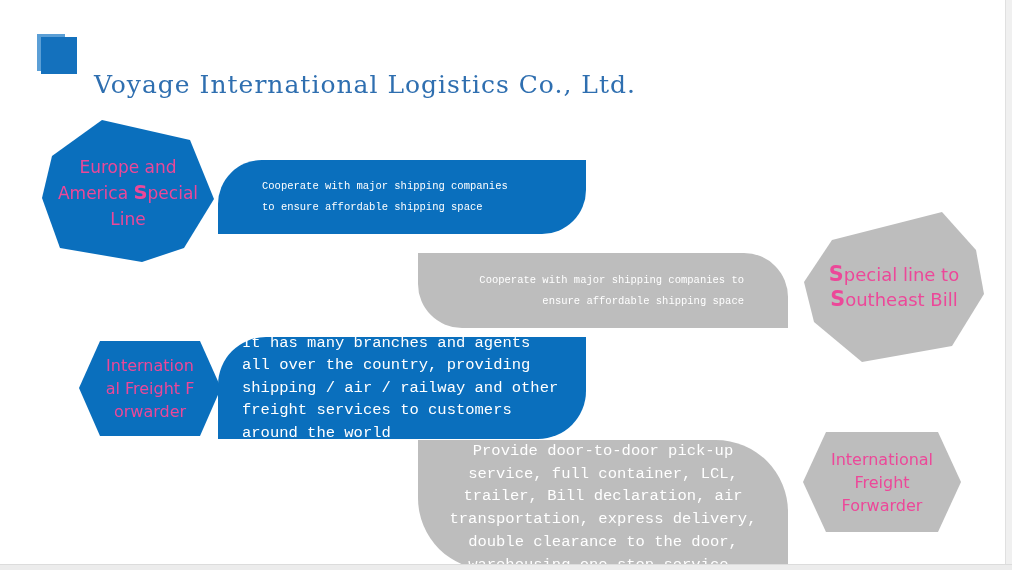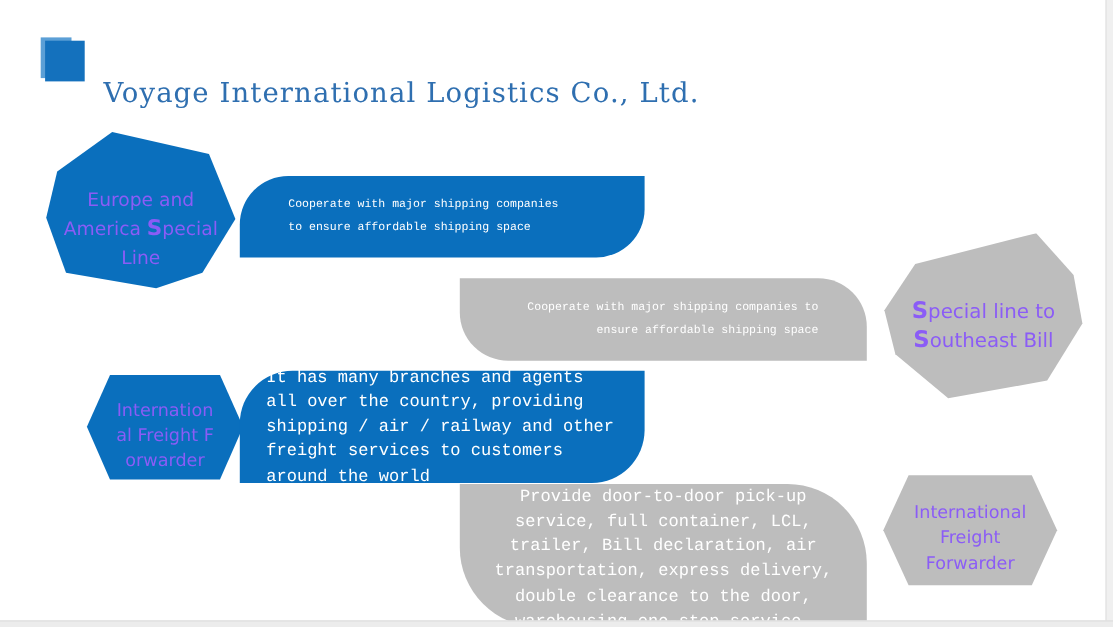--- a/index.html
+++ b/index.html
@@ -5,21 +5,21 @@
   html,body{margin:0;padding:0;}
   body{width:1012px;height:570px;position:relative;overflow:hidden;background:#ffffff;font-family:"Liberation Sans",sans-serif;}
   .slide{position:absolute;left:0;top:0;width:1006px;height:565px;background:#ffffff;}
   .edge-right{position:absolute;right:0;top:0;width:6px;height:570px;background:#f0f0f0;border-left:1px solid #e0e0e0;}
   .edge-bottom{position:absolute;left:0;bottom:0;width:1012px;height:5px;background:#ececec;border-top:1px solid #dcdcdc;}
   .logo-back{position:absolute;left:37px;top:34px;width:28px;height:37px;background:#5b9fd6;}
   .logo-front{position:absolute;left:41px;top:37px;width:36px;height:37px;background:#1471bd;}
   .title{position:absolute;left:94px;top:38px;font-family:"DejaVu Serif","Liberation Serif",serif;font-size:25px;color:#2f6fb0;letter-spacing:1px;white-space:nowrap;margin-top:32px;}
   .shape{position:absolute;}
   .shape svg{position:absolute;left:0;top:0;}
-  .shape-text{position:absolute;display:flex;align-items:flex-end;justify-content:center;text-align:center;color:#8b5cf6;font-family:"DejaVu Sans",sans-serif;}
+  .shape-text{position:absolute;display:flex;align-items:center;justify-content:center;text-align:center;color:#ec4899;font-family:"DejaVu Sans",sans-serif;}
   .pill{position:absolute;display:flex;flex-direction:column;justify-content:center;color:#fff;font-family:Liberation Mono, monospace;}
   .blue{background:#0a6fbd;}
   .gray{background:#bdbdbd;}
   .big-s{font-weight:bold;font-size:1.15em;}
 </style>
 </head>
 <body>
 
 <div class="slide">
 

